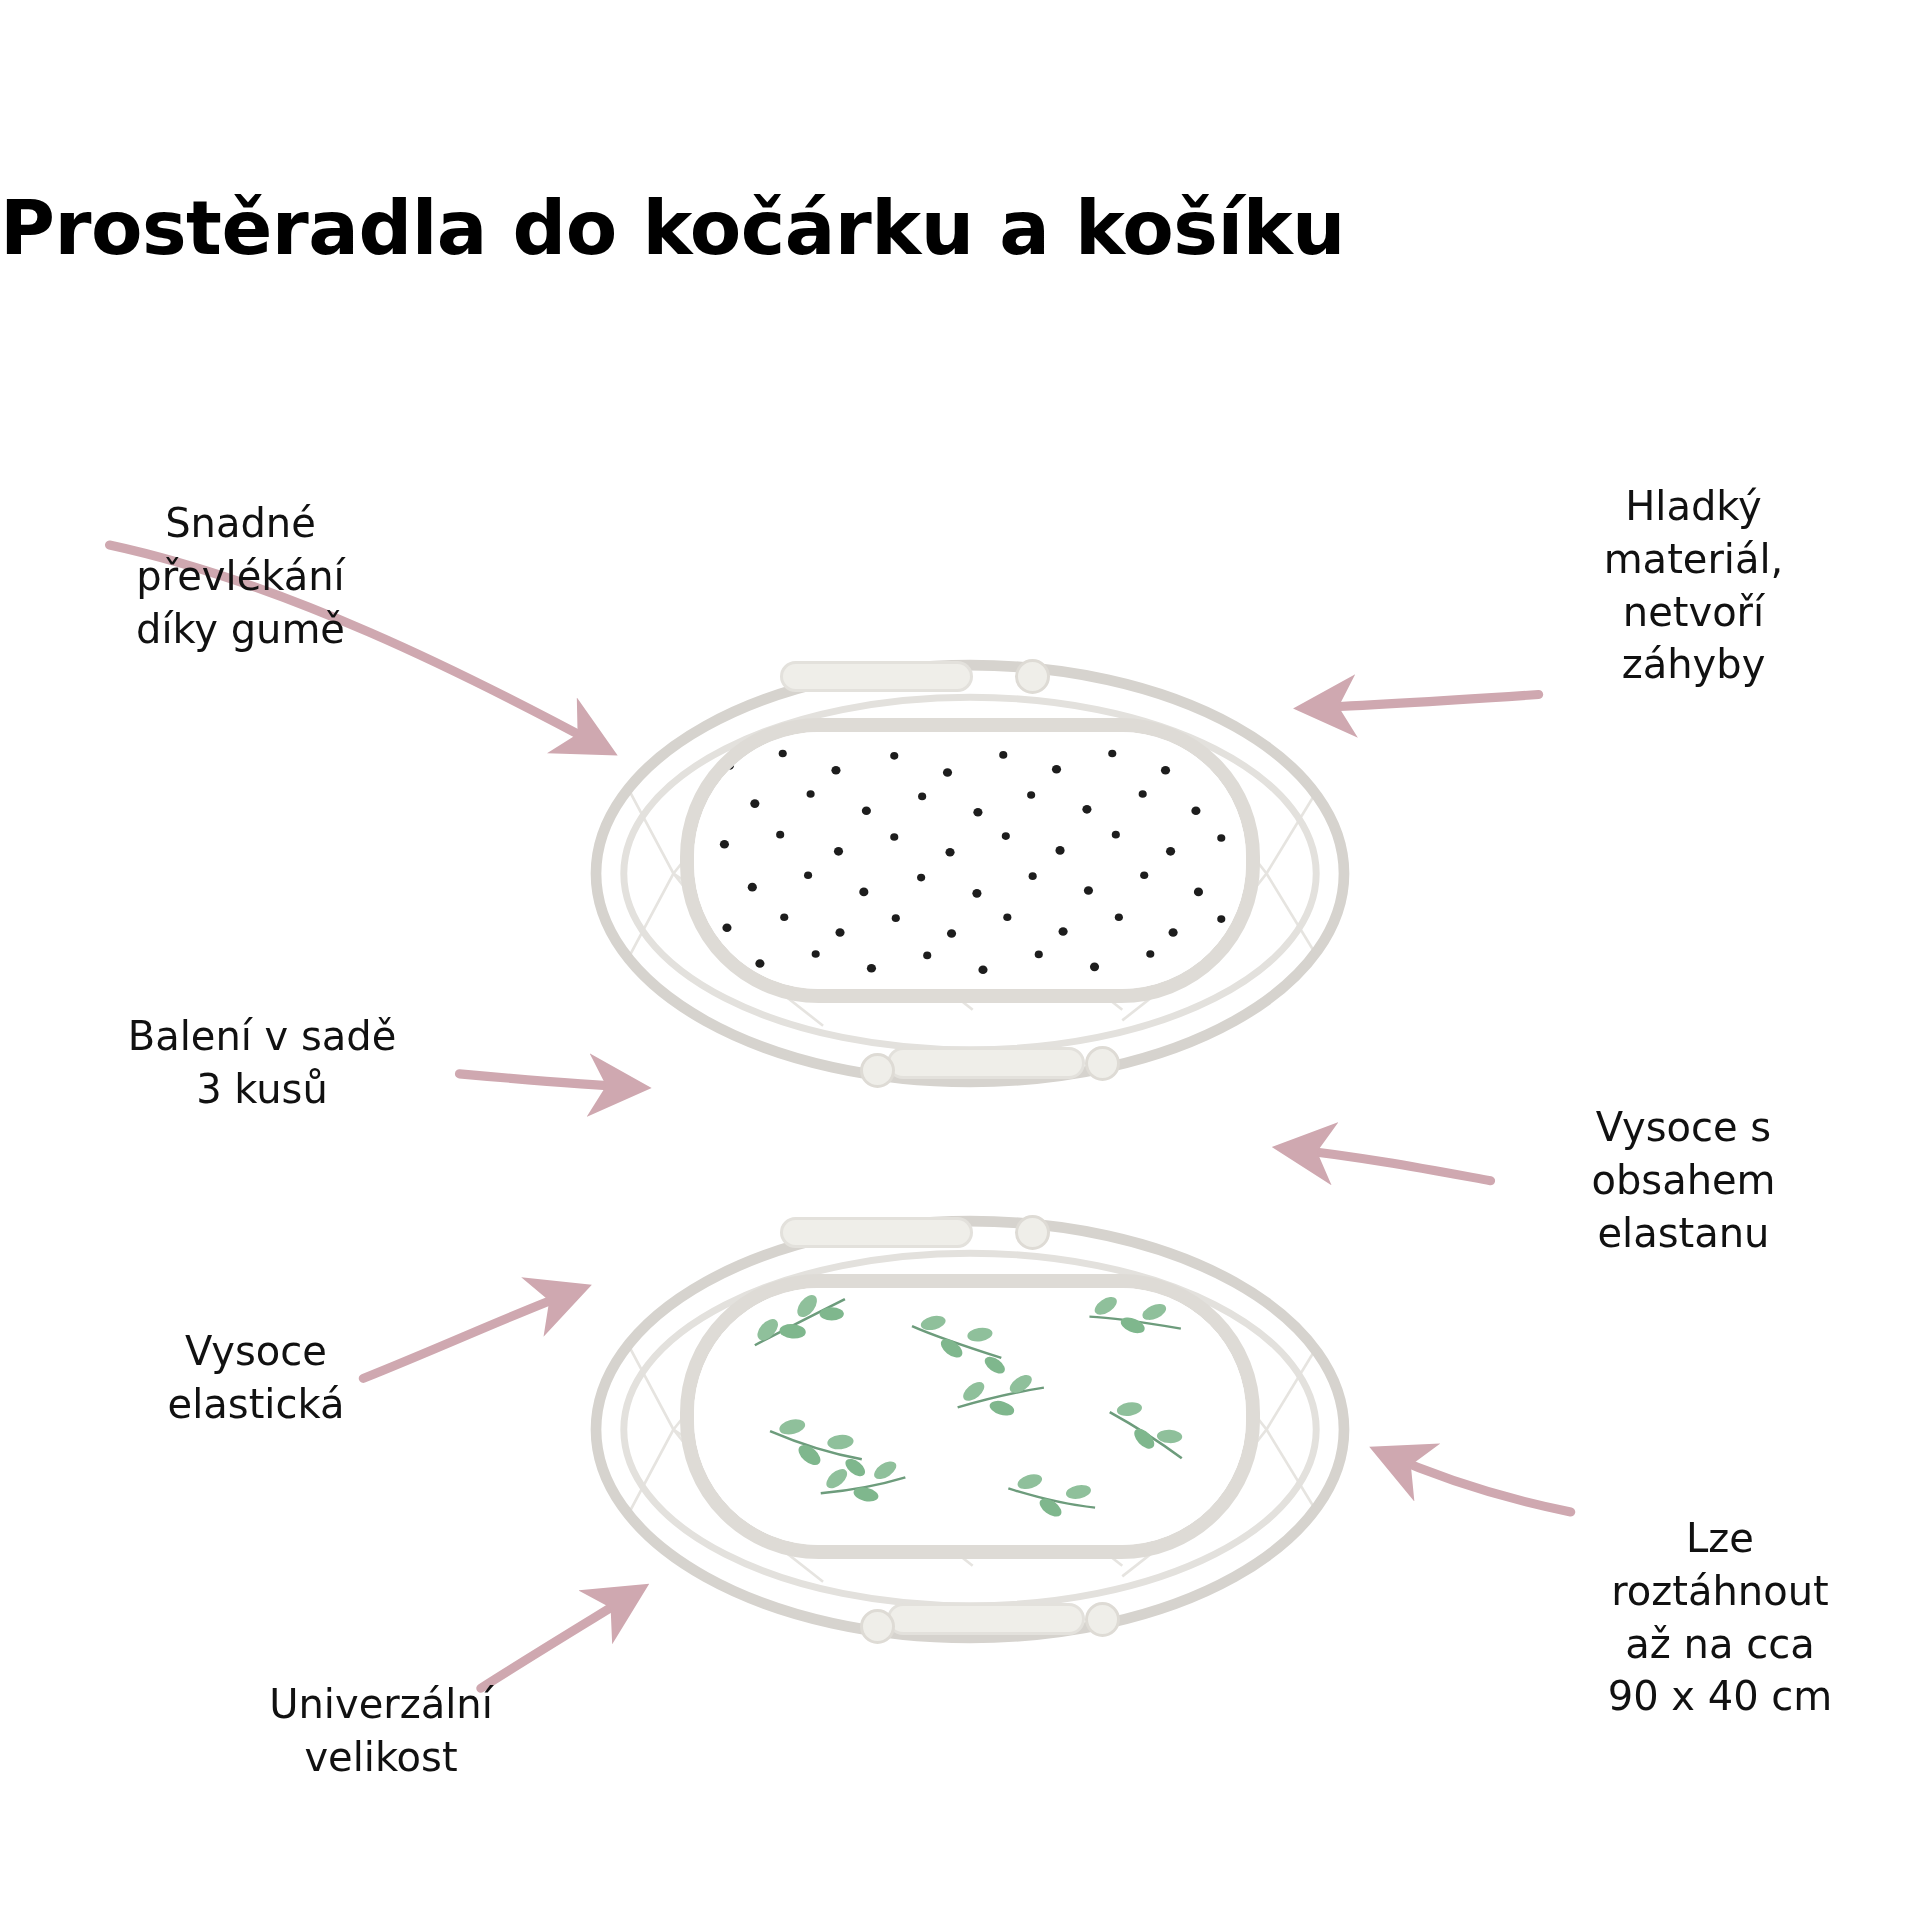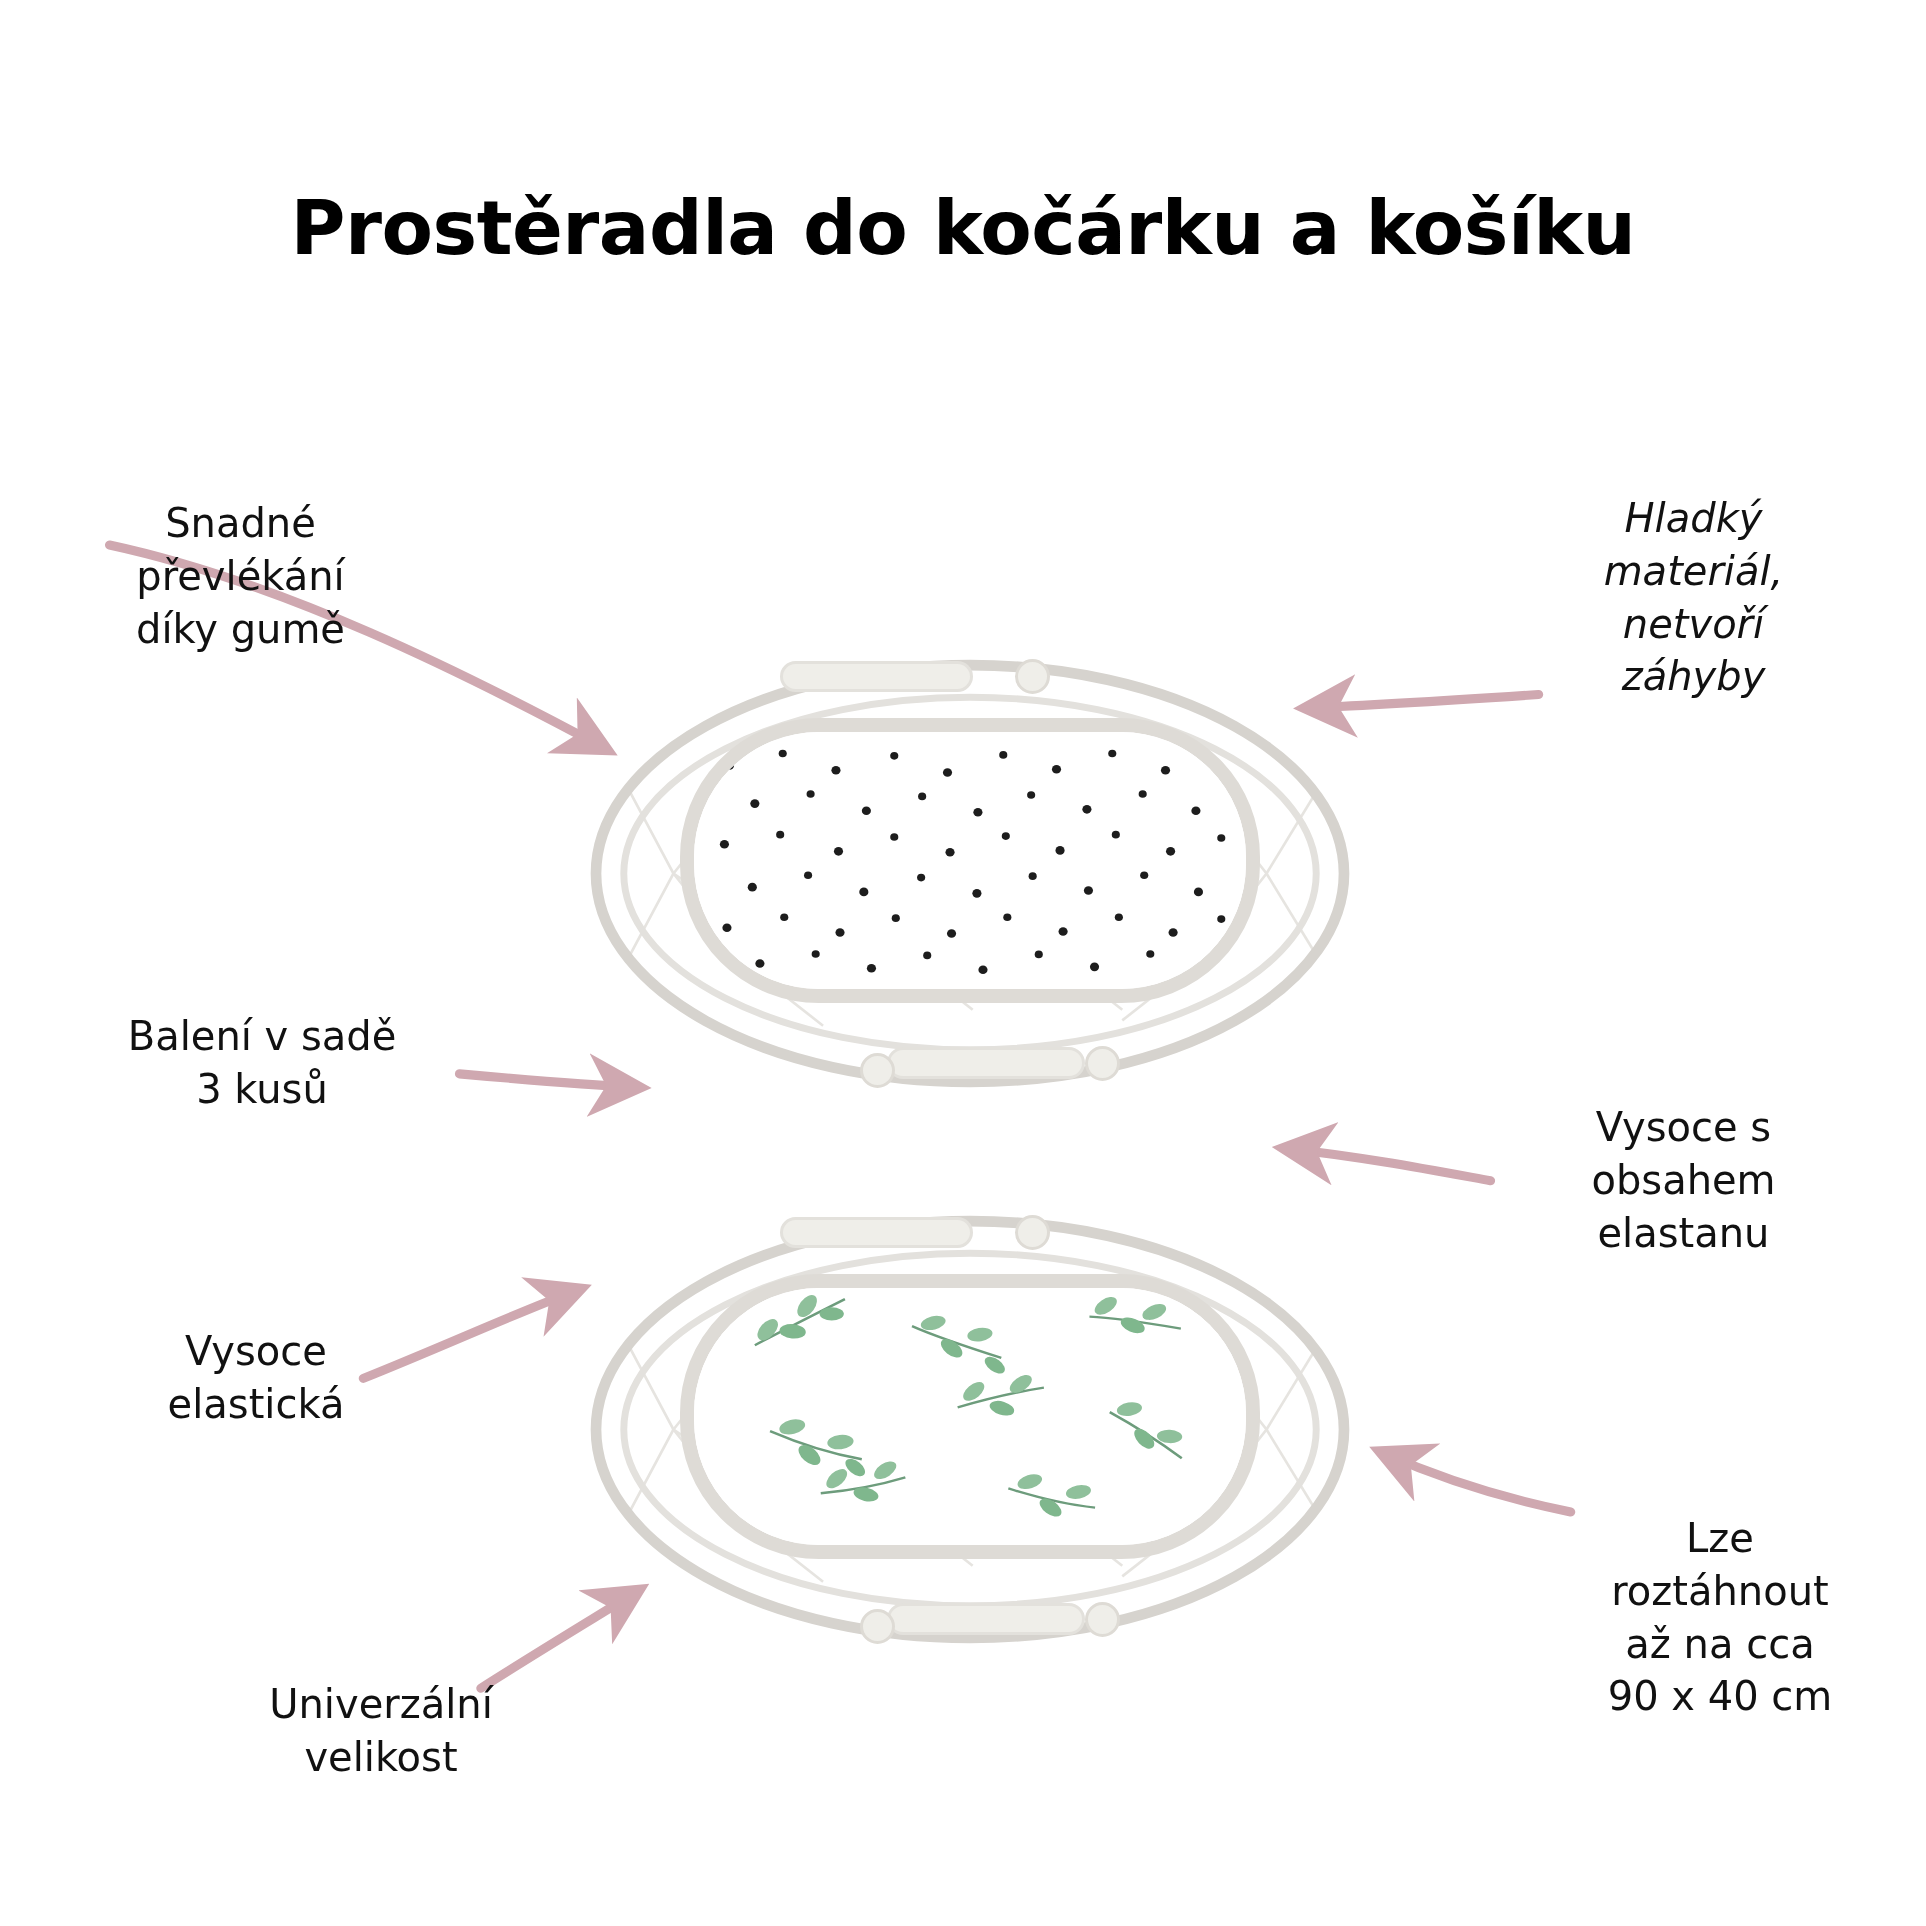--- a/index.html
+++ b/index.html
@@ -15,21 +15,20 @@
     font-family: "DejaVu Sans", "Liberation Sans", sans-serif;
     color: #000000;
   }
 
   
   .title {
     position: absolute;
     top: 187px;
     left: 0;
     width: 1926px;
-    text-align: center;
     font-size: 75px;
     font-weight: 700;
     letter-spacing: -0.5px;
     line-height: 1.1;
     color: #000;
   }
 
   
   .callout {
     position: absolute;
@@ -341,21 +340,21 @@
     <path d="M2940 2830 C 2790 2800, 2680 2760, 2590 2720"></path>
 
     <path d="M900 3160 C 1010 3090, 1110 3030, 1190 2980"></path>
   </g>
 </svg>
 
 <div class="callout left" style="left:64px;  top:497px;  width:353px;">Snadné
 převlékání
 díky gumě</div>
 
-<div class="callout right" style="left:1512px; top:492px;  width:363px;font-style:italic;">Hladký
+<div class="callout right" style="left:1512px; top:480px;  width:363px;">Hladký
 materiál,
 netvoří
 záhyby</div>
 
 <div class="callout left" style="left:75px;  top:1010px; width:374px;">Balení v sadě
 3 kusů</div>
 
 <div class="callout right" style="left:1491px; top:1101px; width:385px;">Vysoce s
 obsahem
 elastanu</div>

